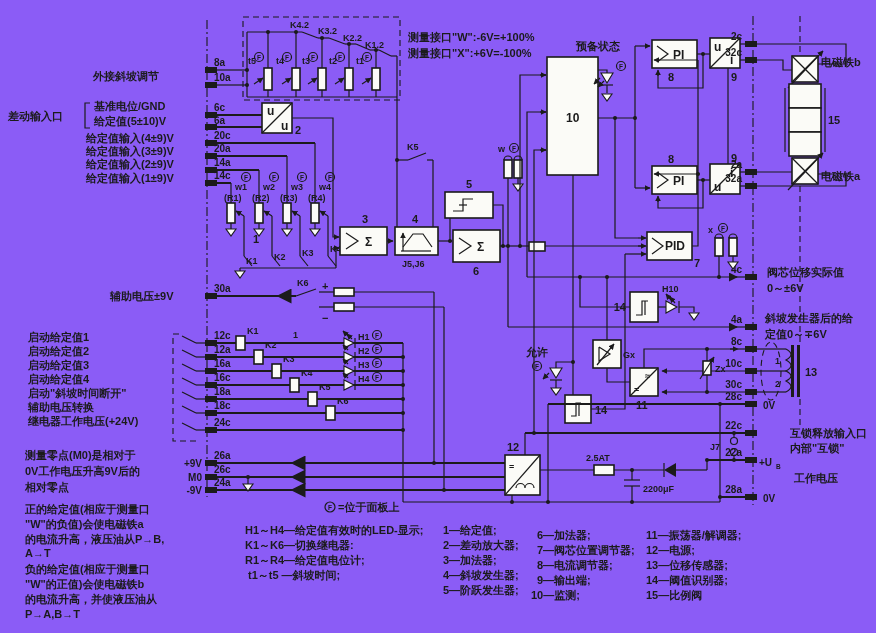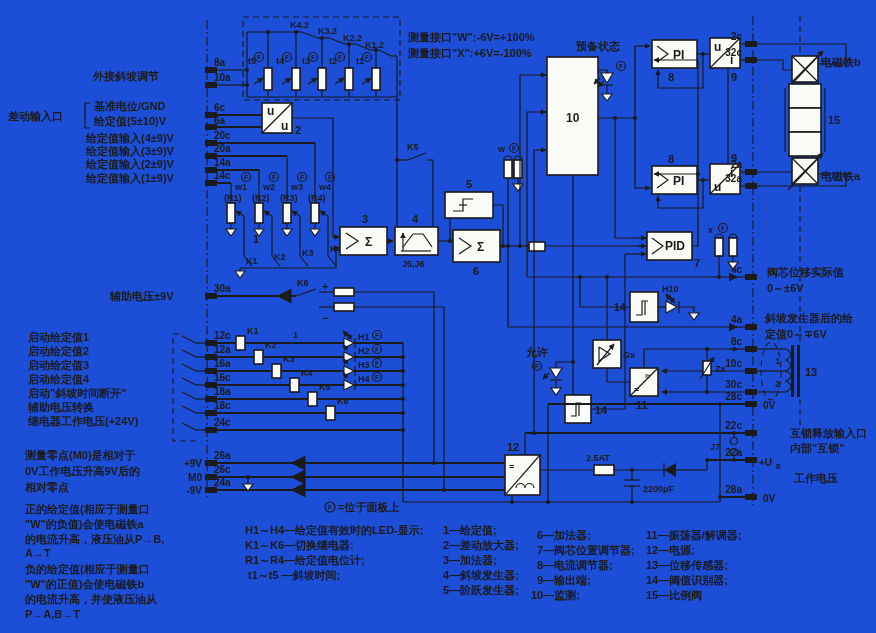--- a/index.html
+++ b/index.html
@@ -1,16 +1,16 @@
 <!DOCTYPE html>
 <html><head>
 <meta charset="utf-8">
 <style>
   html,body{margin:0;padding:0;background:#e8e8e4;}
-  #stage{position:relative;width:876px;height:633px;background:#1d4ed8;overflow:hidden;}
+  #stage{position:relative;width:876px;height:633px;background:#8b5cf6;overflow:hidden;}
   svg{position:absolute;left:0;top:0;}
   text{font-family:"Liberation Sans","DejaVu Sans",sans-serif;fill:#1b1b1b;}
   .w{stroke:#1b1b1b;stroke-width:1.2;fill:none;}
   .w2{stroke:#1b1b1b;stroke-width:2;fill:none;}
   .bx{fill:#fbfbf7;stroke:#1b1b1b;stroke-width:1.6;}
   .sym{stroke:#1b1b1b;stroke-width:1.2;fill:none;}
   .fillk{fill:#1b1b1b;stroke:none;}
   .dd{stroke:#1b1b1b;stroke-width:1.1;stroke-dasharray:9 3 2 3;fill:none;}
   .ds{stroke:#1b1b1b;stroke-width:1.1;stroke-dasharray:6 4;fill:none;}
   .dot{fill:#1b1b1b;}

